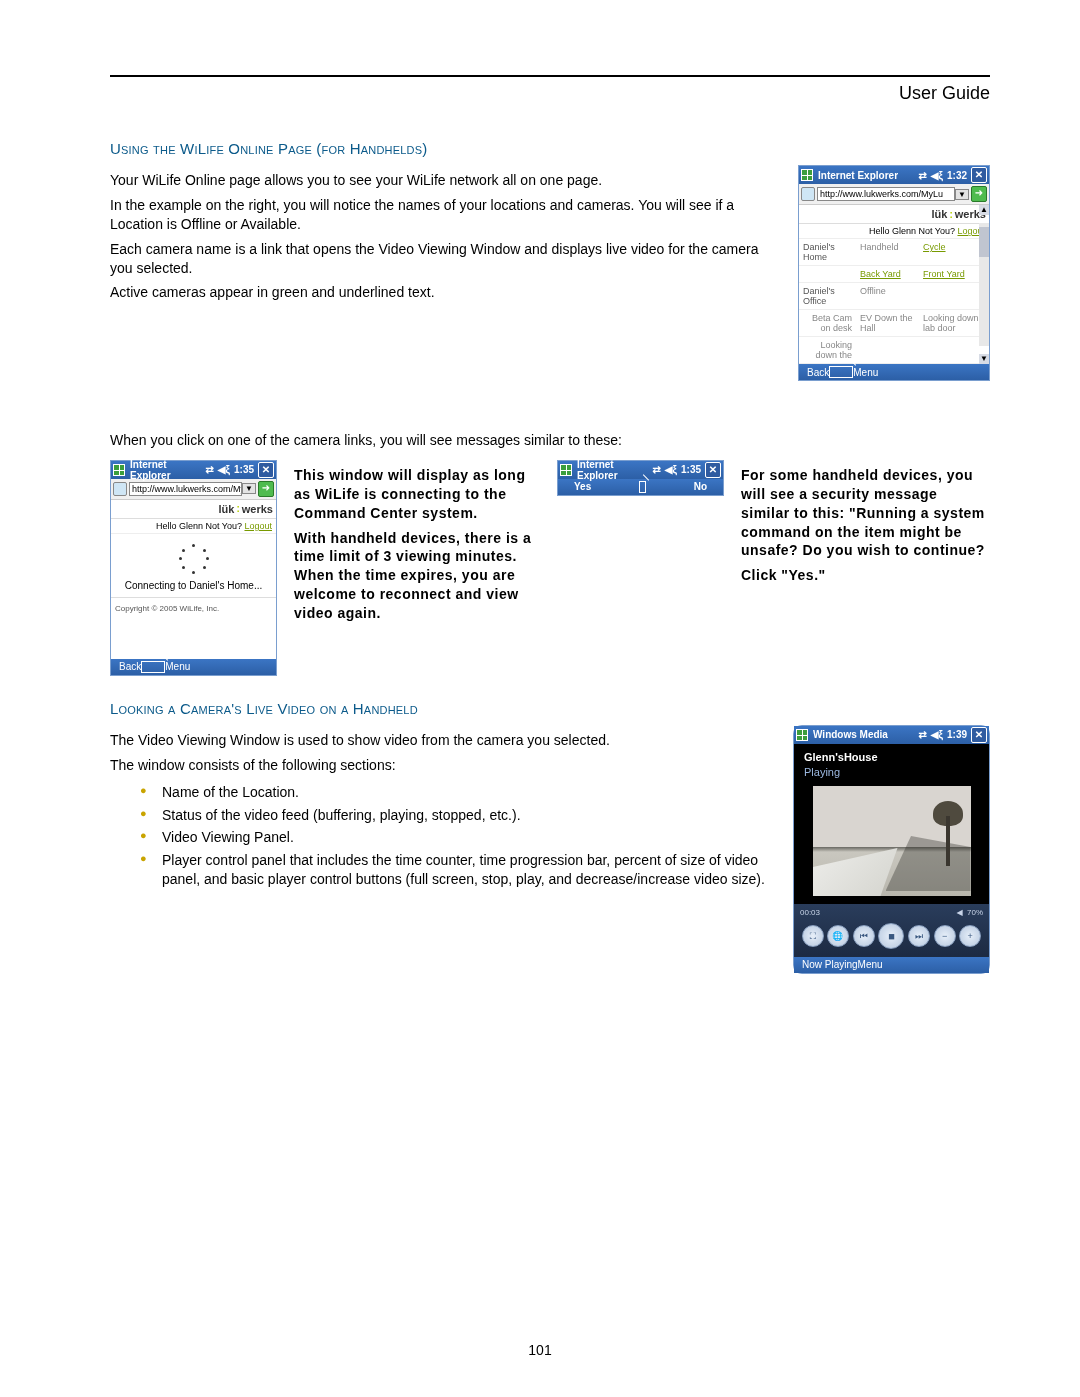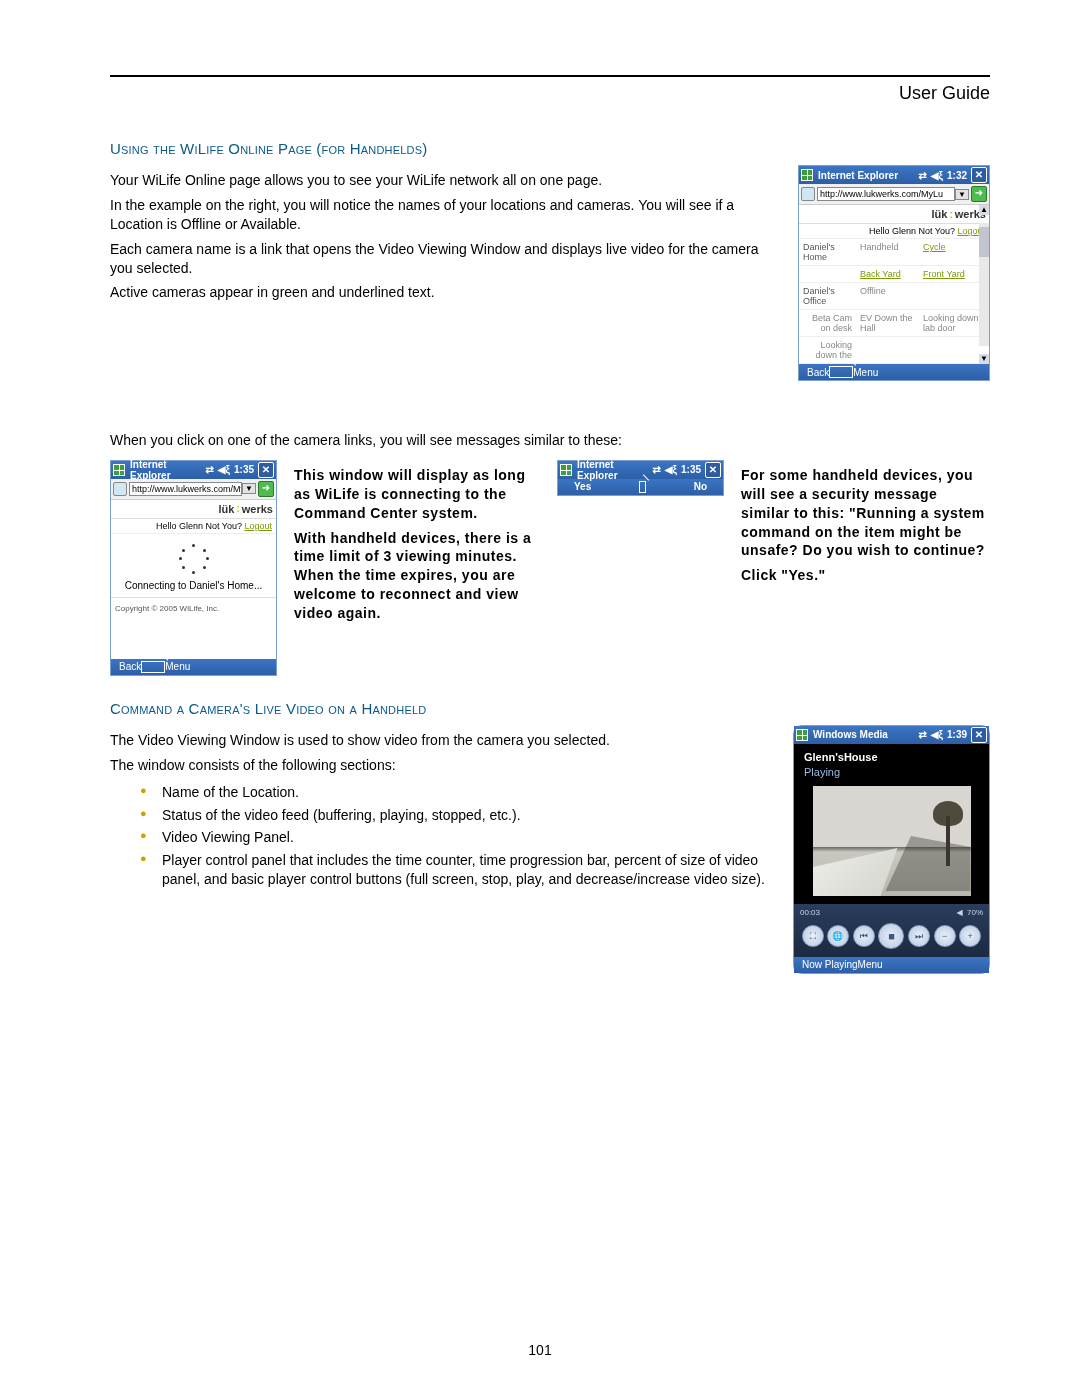--- a/index.html
+++ b/index.html
@@ -573,21 +573,21 @@
         </div>
       </div>
     </div>
 
     <div class="mini-text">
       <p>For some handheld devices, you will see a security message similar to this: "Running a system command on the item might be unsafe? Do you wish to continue?</p>
       <p>Click "Yes."</p>
     </div>
   </div>
 
-  <div class="section-heading" style="margin-top:24px;">Command a Camera's Live Video on a Handheld</div>
+  <div class="section-heading" style="margin-top:24px;">Looking a Camera's Live Video on a Handheld</div>
 
   <div class="row">
     <div class="col-text">
       <p>The Video Viewing Window is used to show video from the camera you selected.</p>
       <p>The window consists of the following sections:</p>
       <ul class="bullets">
         <li>Name of the Location.</li>
         <li>Status of the video feed (buffering, playing, stopped, etc.).</li>
         <li>Video Viewing Panel.</li>
         <li>Player control panel that includes the time counter, time progression bar, percent of size of video panel, and basic player control buttons (full screen, stop, play, and decrease/increase video size).</li>

